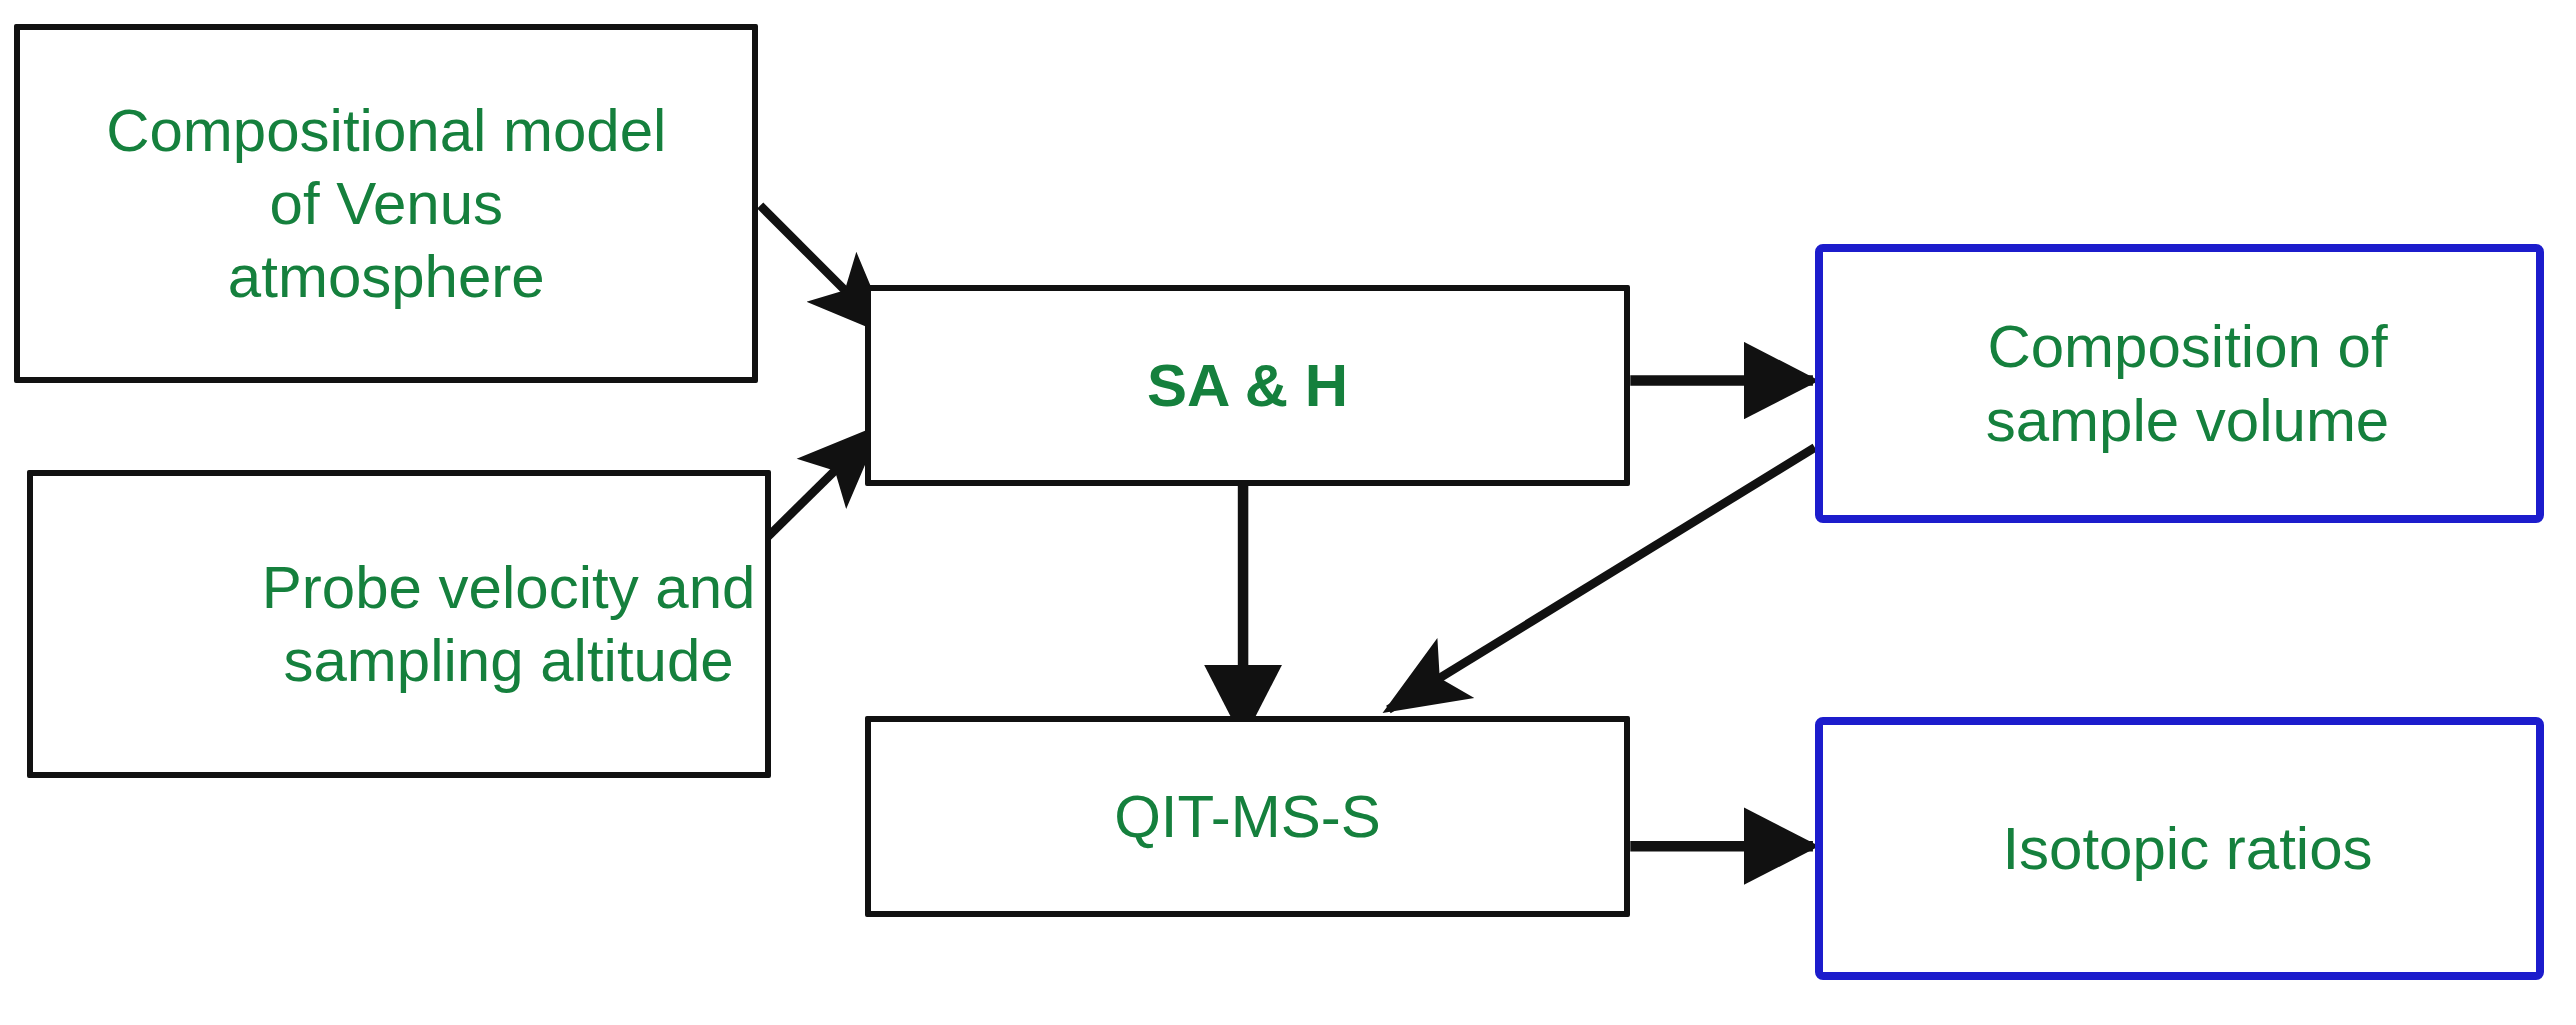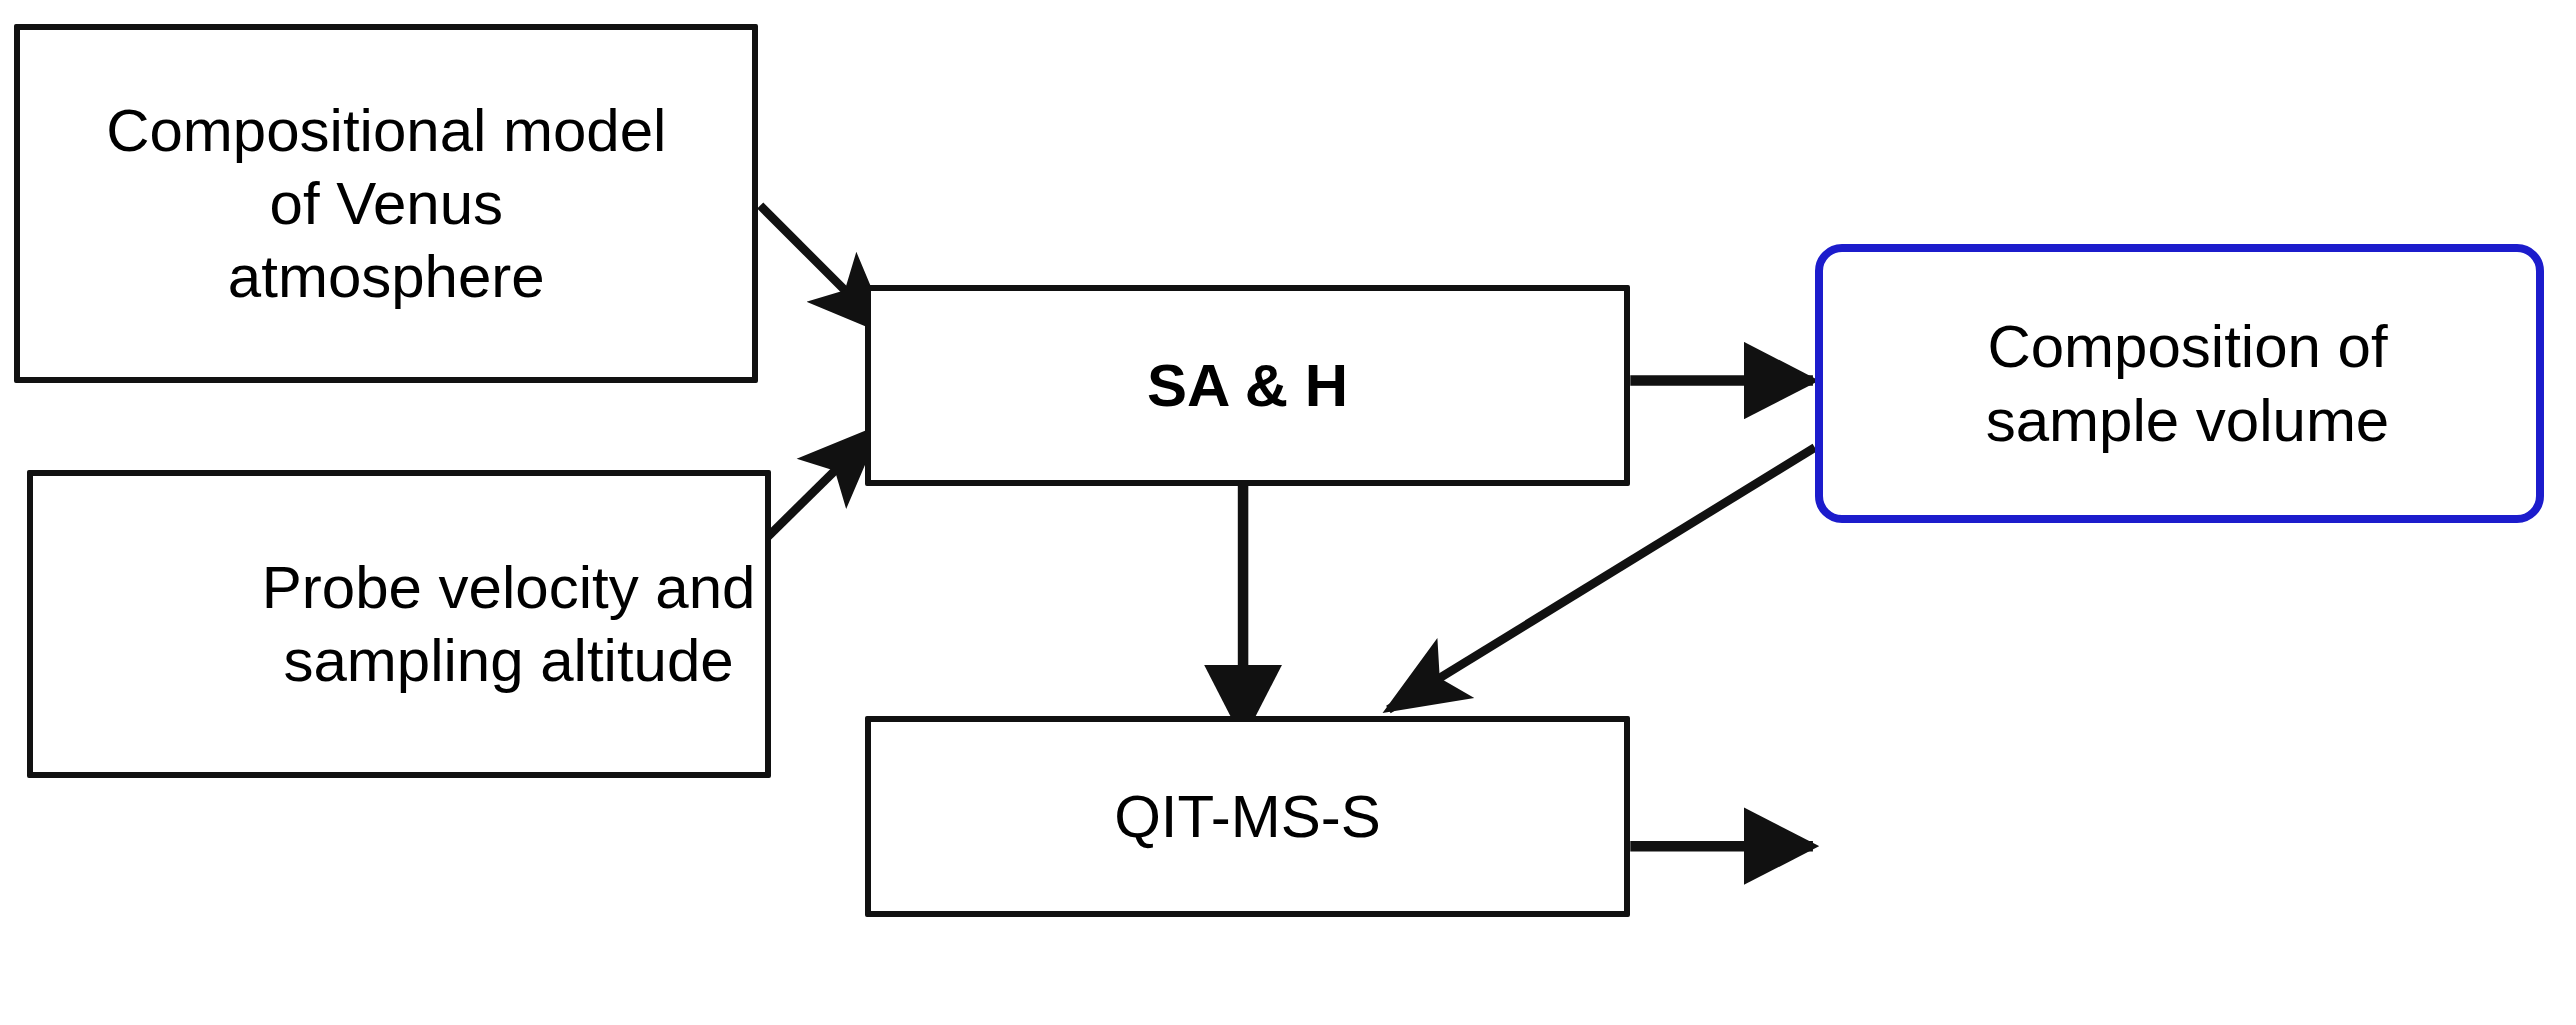--- a/index.html
+++ b/index.html
@@ -16,31 +16,31 @@
     font-family: "Liberation Sans", sans-serif;
   }
   .node {
     position: absolute;
     box-sizing: border-box;
     display: flex;
     align-items: center;
     justify-content: center;
     text-align: center;
     background: #ffffff;
-    color: #000000;
+    color: #15803d;
     line-height: 1.22;
     user-select: none;
   }
   .node.rect {
     border: 6.7px solid #111111;
     border-radius: 1.9px;
   }
   .node.rounded {
     border: 8.6px solid #1c1ccc;
-    border-radius: 27px;
+    border-radius: 8px;
     padding-left: 16px;
   }
   .node .label {
     display: block;
     white-space: pre-line;
     padding: 0 9.6px;
   }
   
   #node-compositional-model { left: 14.3px;   top: 24px;  width: 744px;  height: 359px; font-size: 60px; }
   #node-probe-velocity      { left: 27px;   top: 470px; width: 744px;  height: 308px; font-size: 60px; justify-content: flex-end; }
@@ -102,15 +102,18 @@
 
   <div class="node rect" id="node-qit-ms-s">
     <span class="label">QIT-MS-S</span>
   </div>
 
   <div class="node rounded" id="node-composition-sample">
     <span class="label">Composition of
 sample volume</span>
   </div>
 
+  <div class="node rounded" id="node-isotopic-ratios">
+    <span class="label">Isotopic ratios</span>
+  </div>
 
 </div>
 
 
 </body></html>

